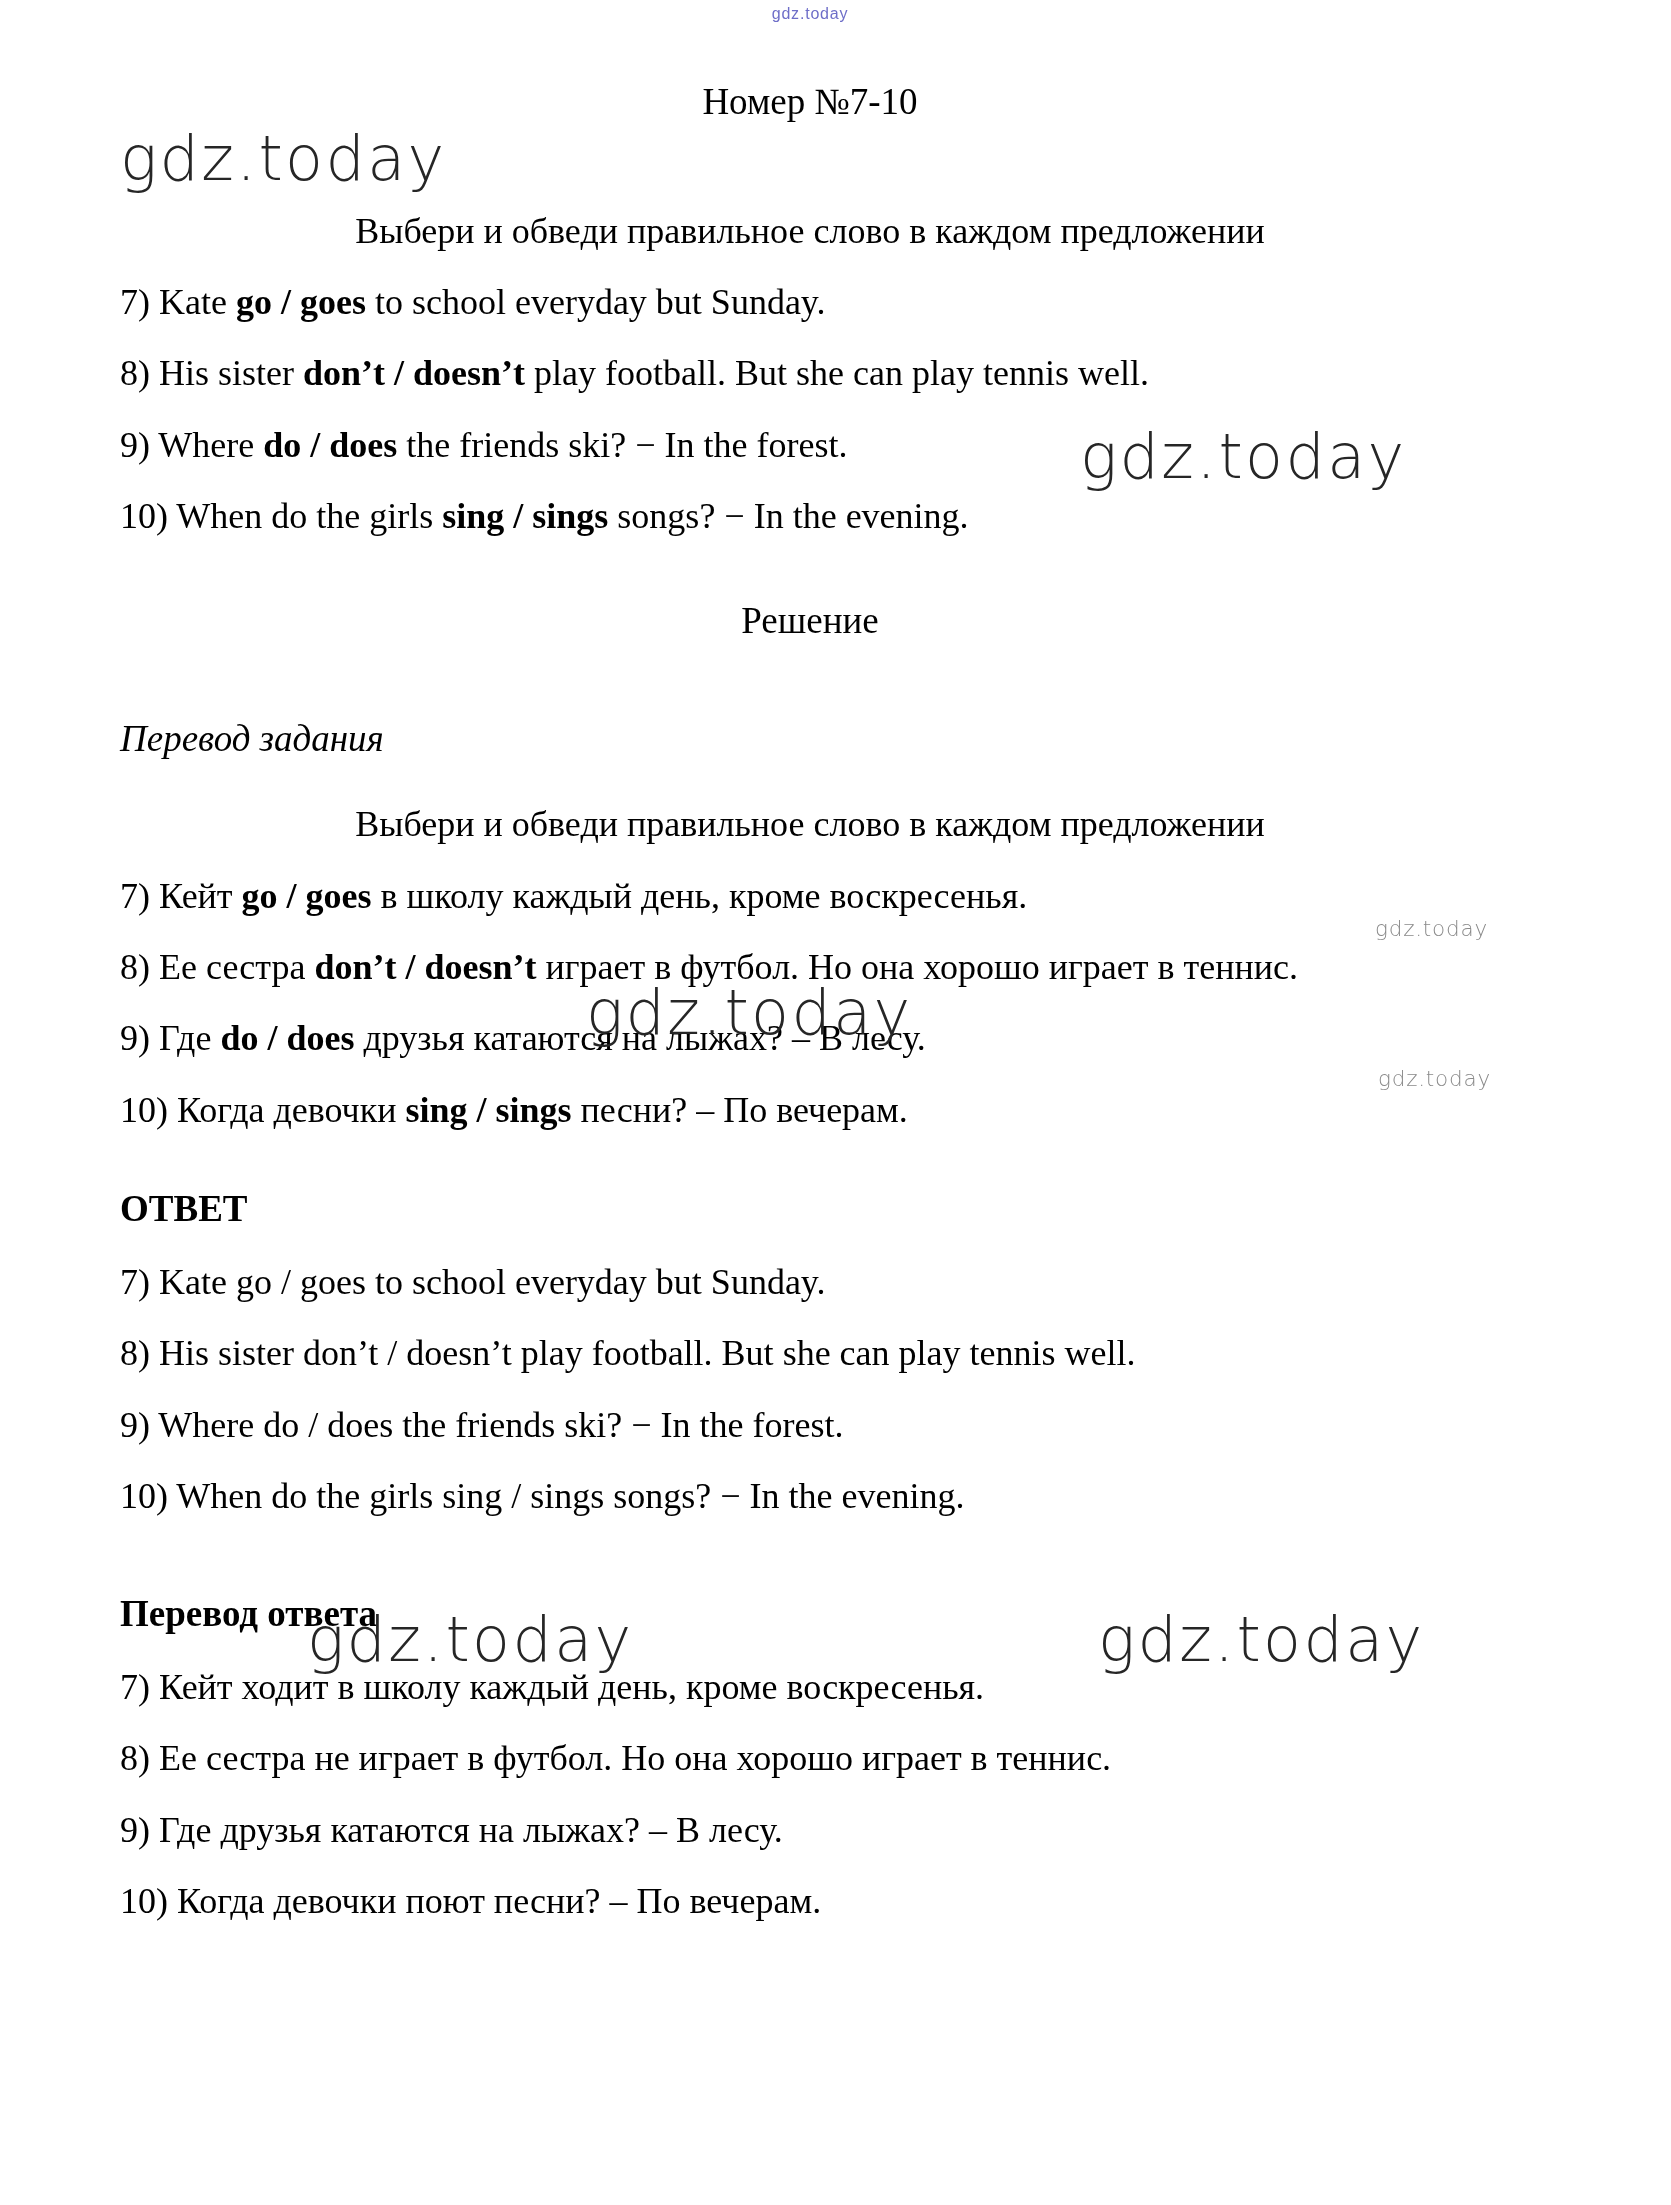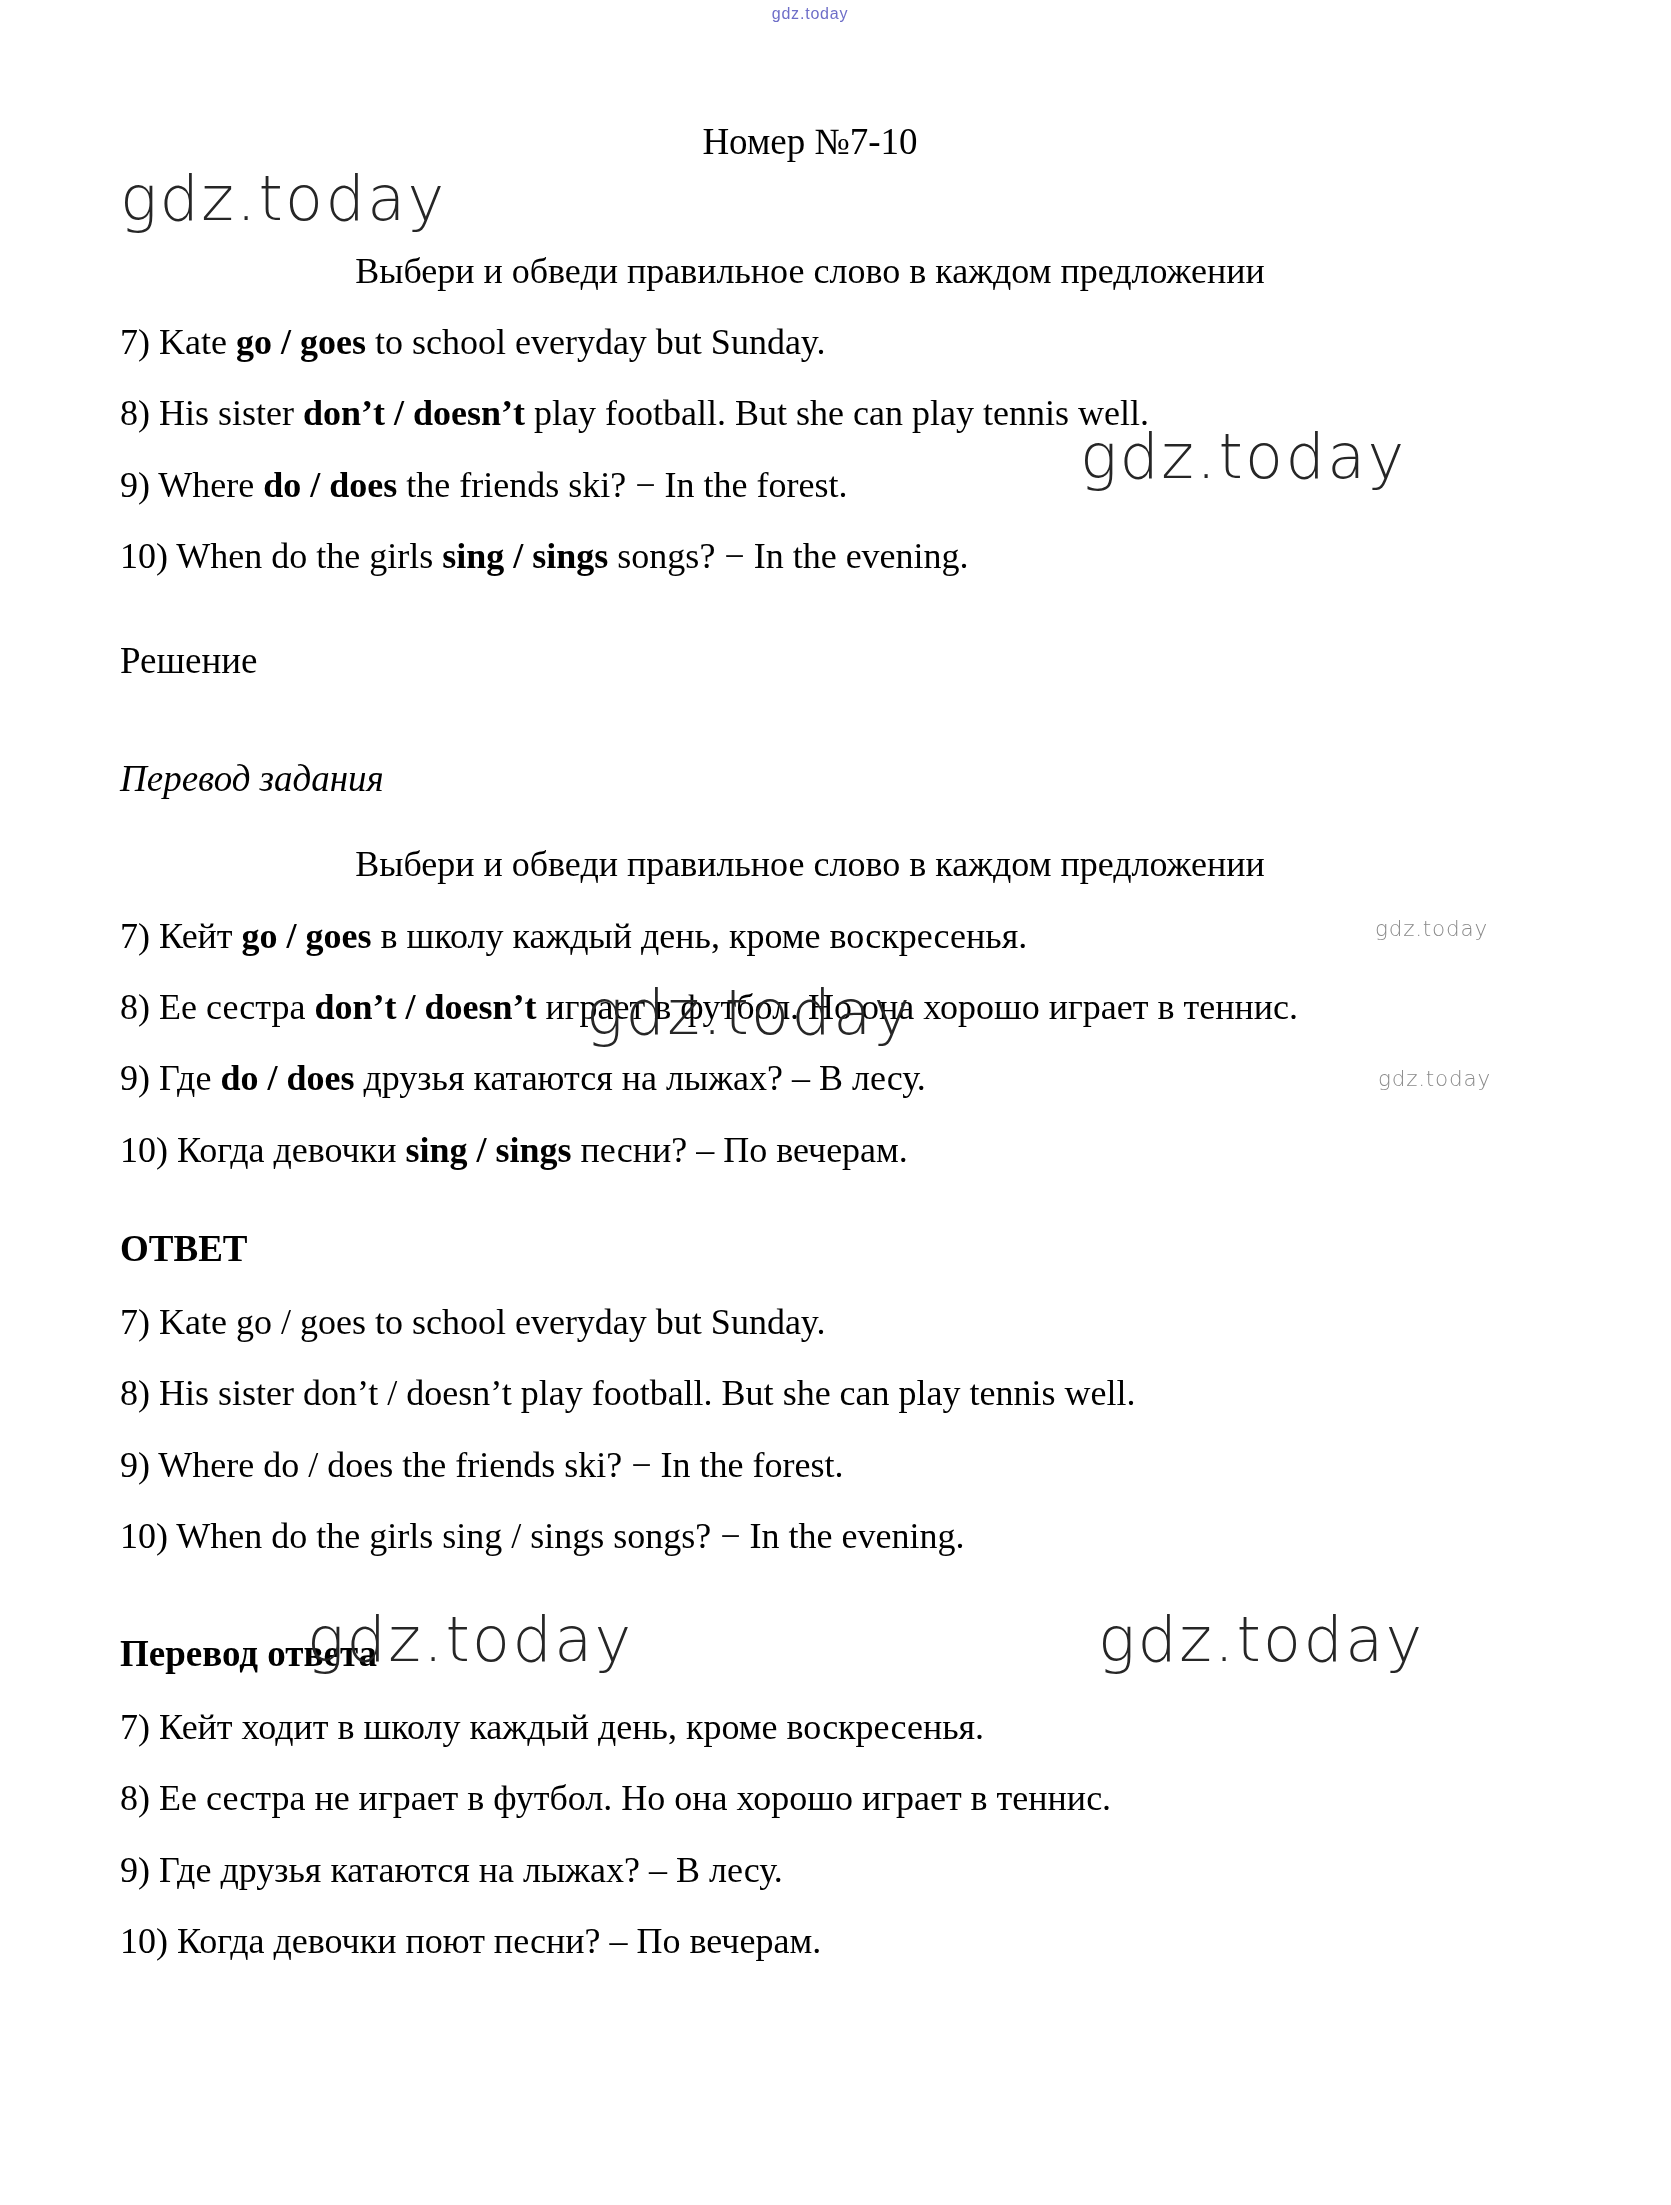--- a/index.html
+++ b/index.html
@@ -20,41 +20,42 @@
     top: 4.8px;
     left: 50%;
     transform: translateX(-50%);
     font-family: "Liberation Sans", sans-serif;
     font-size: 16px;
     letter-spacing: 0.8px;
   }
 
   .page-title {
     text-align: center;
-    padding-top: 120px;
+    padding-top: 80px;
     margin: 0;
     font-size: 37px;
     font-weight: normal;
   }
 
   .wm {
     font-family: "DejaVu Sans", sans-serif;
     font-weight: 300;
     letter-spacing: 2.4px;
     white-space: nowrap;
   }
   .wm-big { font-size: 62px; line-height: 1; }
   .wm-small { font-size: 21.5px; letter-spacing: 0.8px; }
   .wm-flow { margin: 4.8px 0 21px 0; }
   .wm-abs { position: absolute; }
 
   p.line { margin: 0 0 31px 0; line-height: 1.12; }
   p.instruction { margin: 0 0 31px 0; line-height: 1.12; text-align: center; }
 
   .section-heading {
+    text-align: center;
     font-weight: normal;
     font-size: 37px;
     margin: 63px 0 75px 0;
   }
   .sub-heading {
     font-weight: normal;
     font-style: italic;
     font-size: 37px;
     margin: 0 0 44px 0;
   }

